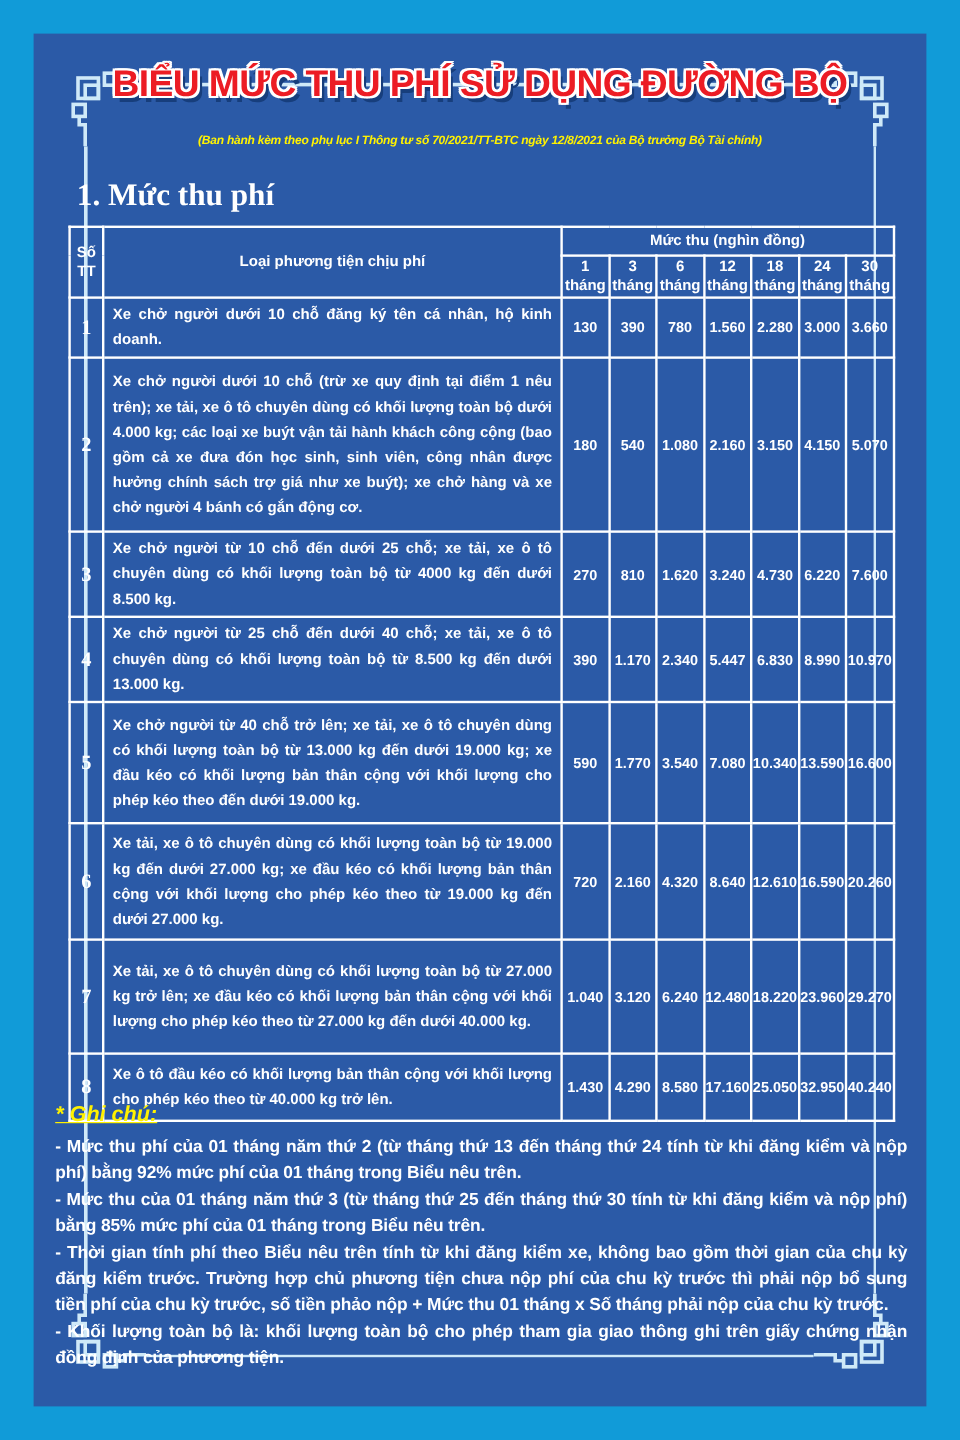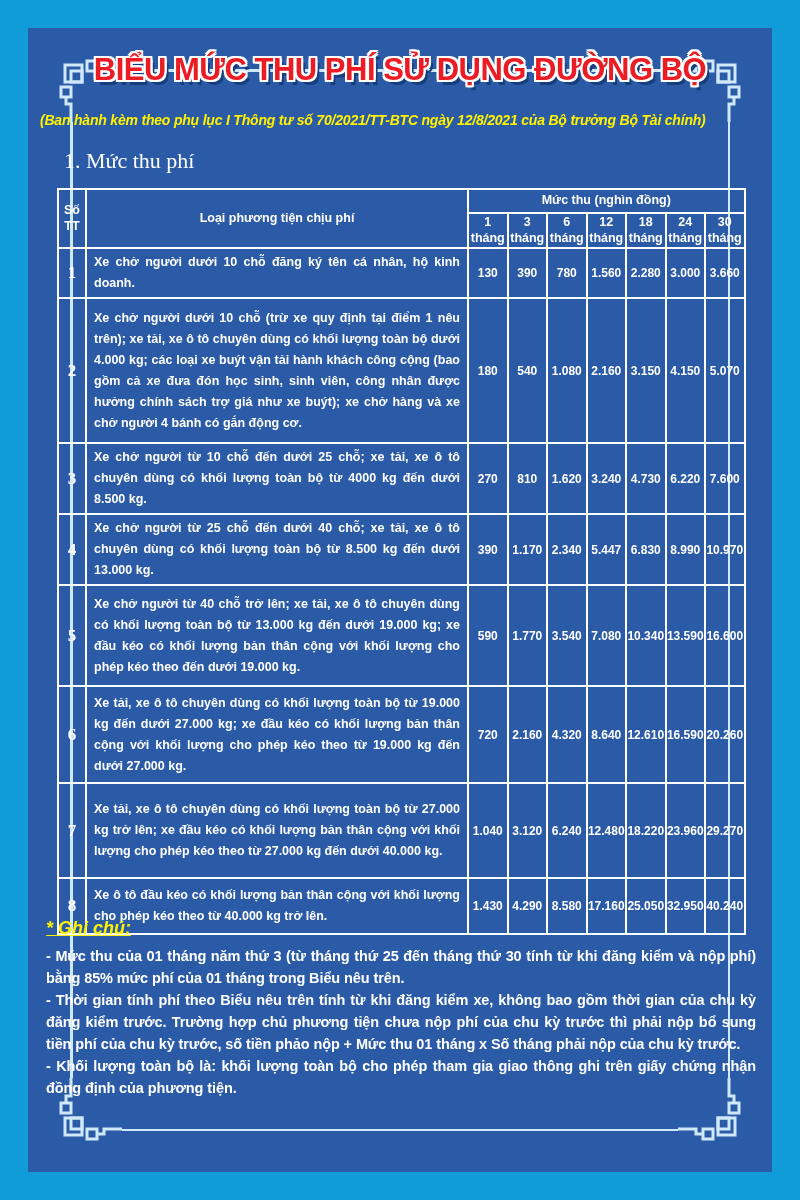--- a/index.html
+++ b/index.html
@@ -31,28 +31,28 @@
     text-align:center;
     font-size:31px;font-weight:bold;letter-spacing:-0.5px;
     color:#EC1C24;
     text-shadow:
       -2px -2px 0 #fff, 2px -2px 0 #fff, -2px 2px 0 #fff, 2px 2px 0 #fff,
       0 -2px 0 #fff, 0 2px 0 #fff, -2px 0 0 #fff, 2px 0 0 #fff,
       4px 5px 0 #173E7C;
   }
   .subtitle{
     position:absolute;top:112px;left:40px;right:40px;
-    text-align:left;
-    font-size:14px;font-weight:bold;font-style:italic;
+    text-align:center;
+    font-size:10px;font-weight:bold;font-style:italic;
     color:#FFF200;letter-spacing:-0.2px;
   }
   .section-heading{
     position:absolute;top:148px;left:64px;
     font-family:"Liberation Serif","DejaVu Serif",serif;
-    font-size:22px;font-weight:normal;color:#fff;
+    font-size:26px;font-weight:bold;color:#fff;
   }
 
   table.fee{
     position:absolute;top:188px;left:57px;
     width:687px;border-collapse:collapse;table-layout:fixed;
     color:#fff;
   }
   table.fee th,table.fee td{
     border:2px solid #fff;overflow:hidden;
     font-weight:600;
@@ -263,17 +263,18 @@
         <td class="fee-val">17.160</td>
         <td class="fee-val">25.050</td>
         <td class="fee-val">32.950</td>
         <td class="fee-val">40.240</td>
       </tr>
     </tbody>
   </table>
 
   <div class="notes">
     <div class="notes-heading">* Ghi chú:</div>
+    <p>- Mức thu phí của 01 tháng năm thứ 2 (từ tháng thứ 13 đến tháng thứ 24 tính từ khi đăng kiểm và nộp phí) bằng 92% mức phí của 01 tháng trong Biểu nêu trên.</p>
     <p>- Mức thu của 01 tháng năm thứ 3 (từ tháng thứ 25 đến tháng thứ 30 tính từ khi đăng kiểm và nộp phí) bằng 85% mức phí của 01 tháng trong Biểu nêu trên.</p>
     <p>- Thời gian tính phí theo Biểu nêu trên tính từ khi đăng kiểm xe, không bao gồm thời gian của chu kỳ đăng kiểm trước. Trường hợp chủ phương tiện chưa nộp phí của chu kỳ trước thì phải nộp bổ sung tiền phí của chu kỳ trước, số tiền phảo nộp + Mức thu 01 tháng x Số tháng phải nộp của chu kỳ trước.</p>
     <p>- Khối lượng toàn bộ là: khối lượng toàn bộ cho phép tham gia giao thông ghi trên giấy chứng nhận đồng định của phương tiện.</p>
   </div>
 </div>
 
 </body></html>

